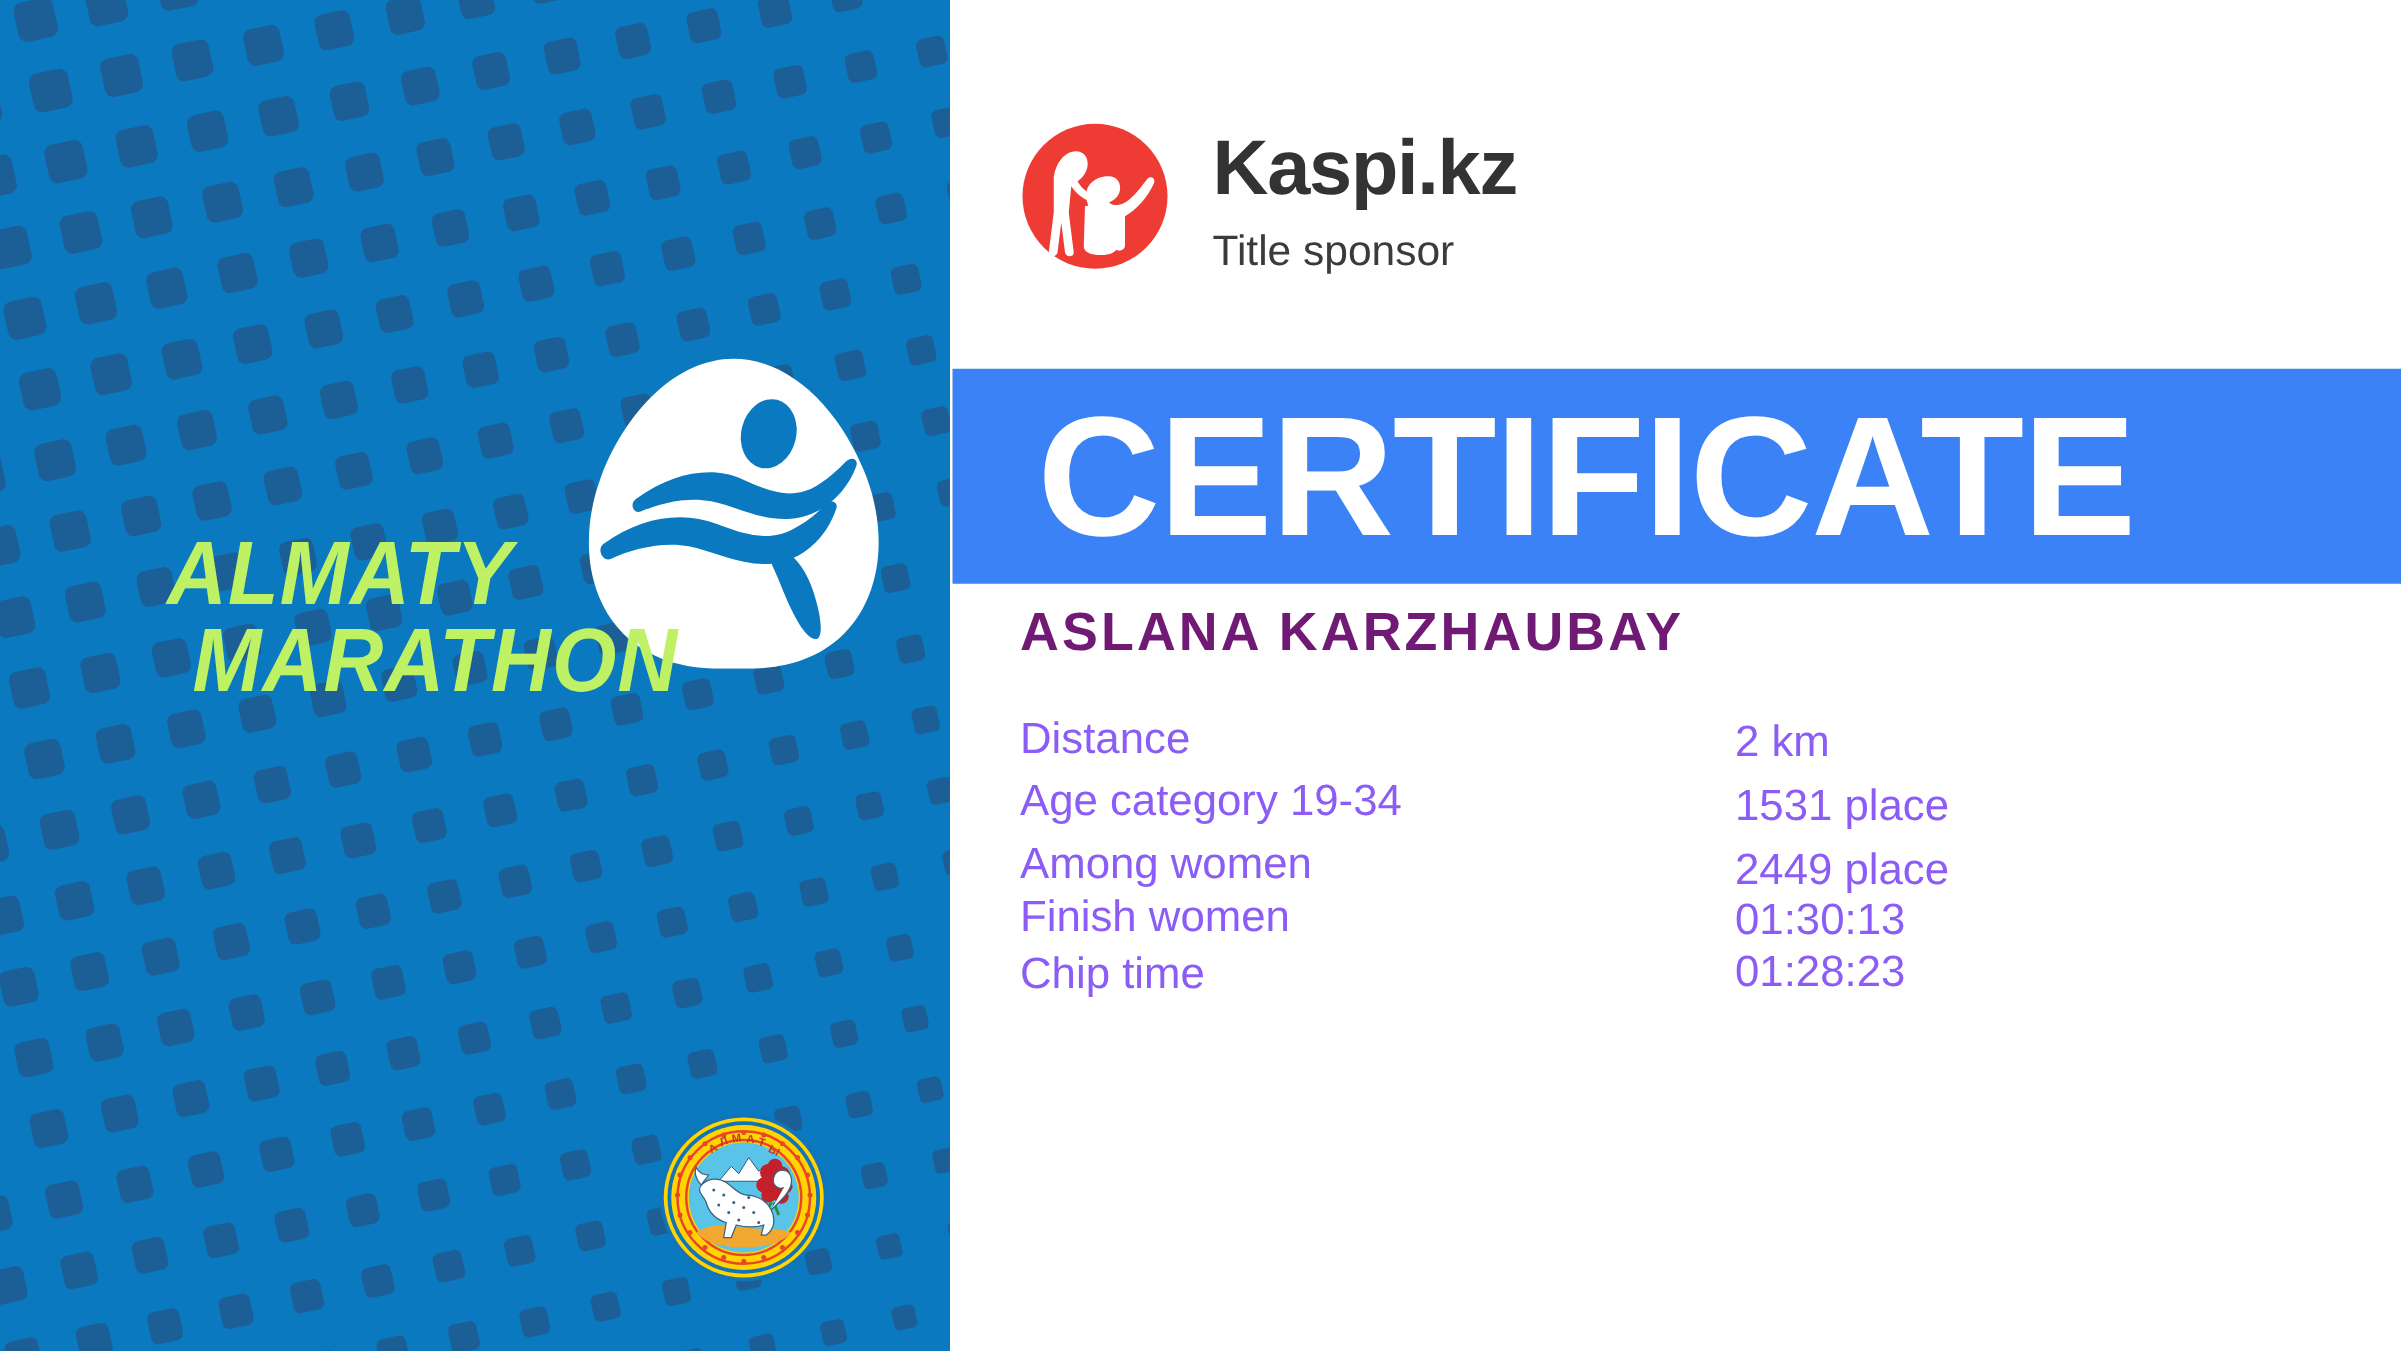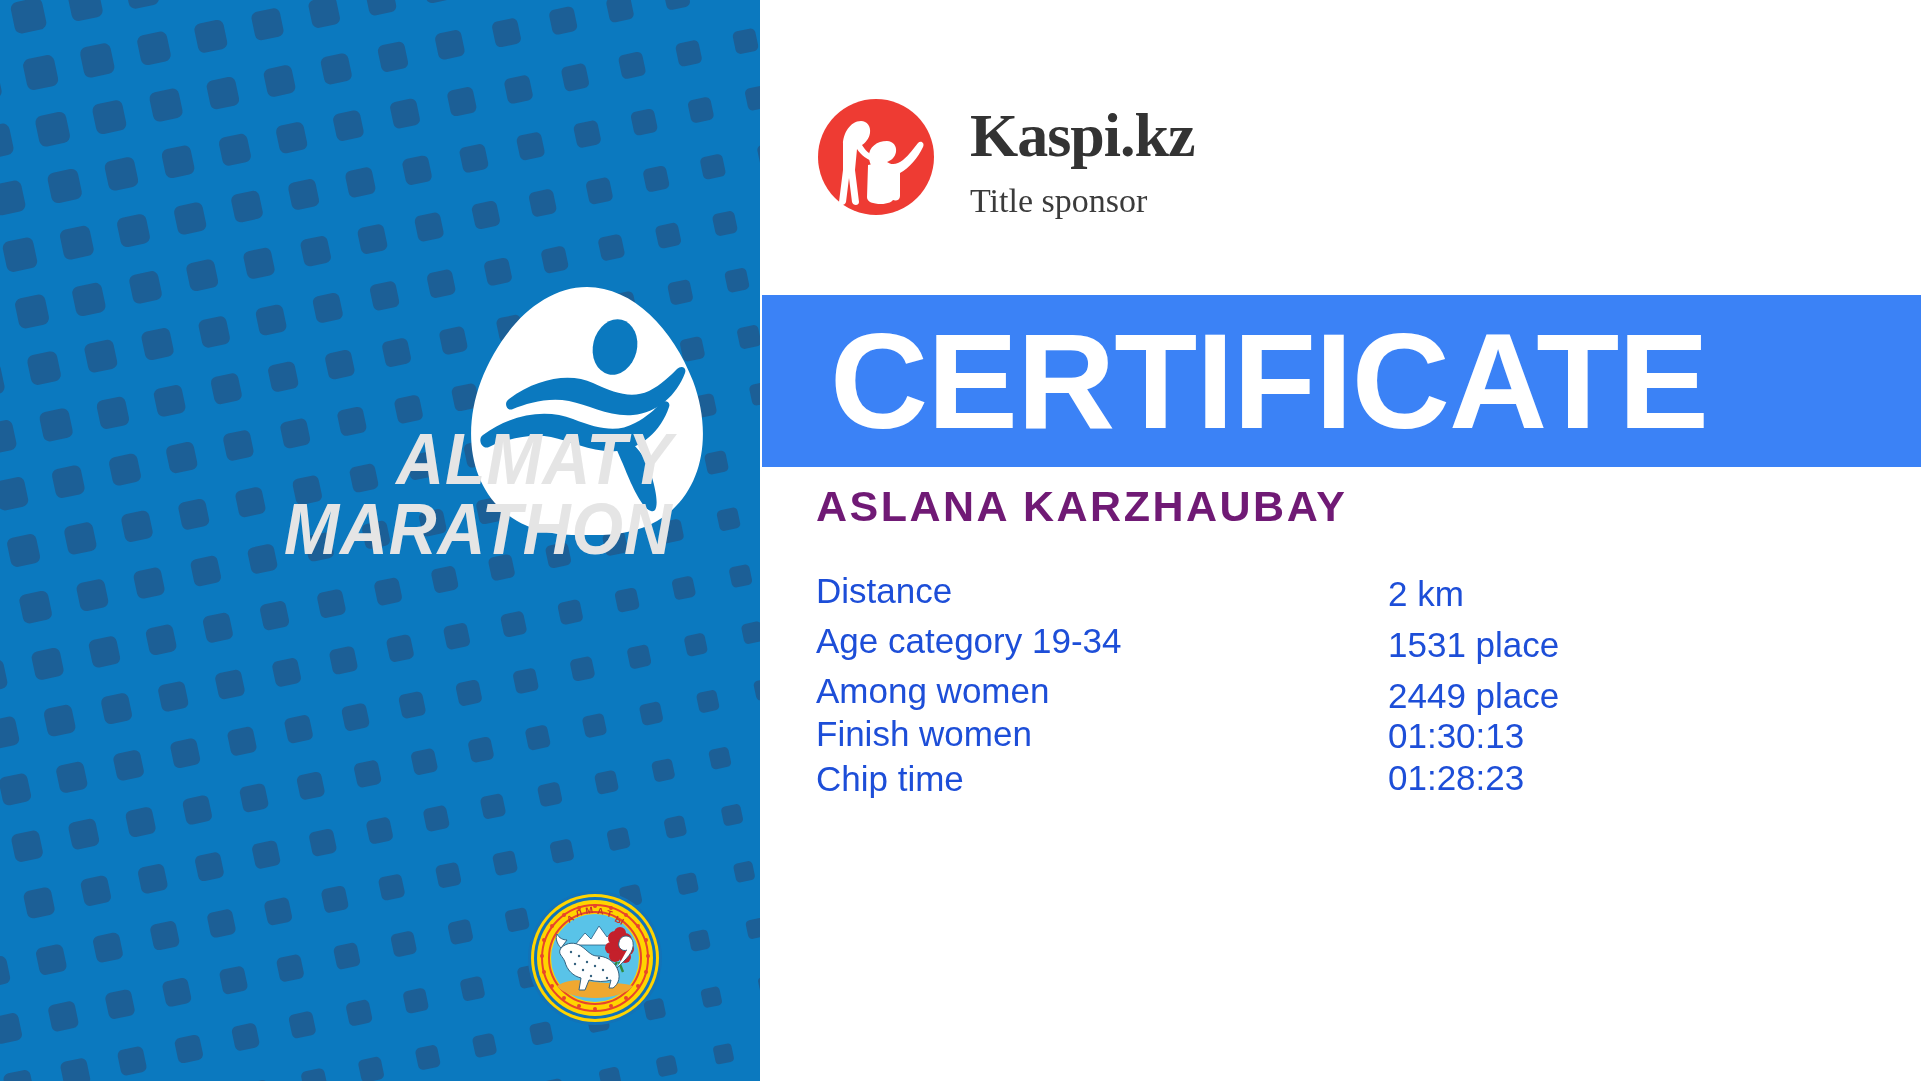--- a/index.html
+++ b/index.html
@@ -53,22 +53,21 @@
     left: 335px;
     top: 0px;
     width: 245px;
     height: 250px;
   }
   .brand-wordmark {
     position: absolute;
     left: 0px;
     top: 140px;
     width: 590px;
-    color: #e5e5e5;
-    text-align: right;
+    color: #bef264;
   }
   .wm-line {
     font-weight: 700;
     font-style: italic;
     font-size: 72px;
     line-height: 0.97;
     letter-spacing: 1px;
     white-space: nowrap;
     transform: scaleX(0.92);
     transform-origin: left center;
@@ -101,21 +100,20 @@
     align-items: flex-start;
   }
   .sponsor-badge {
     width: 122px;
     height: 122px;
     flex: 0 0 auto;
   }
   .sponsor-text {
     margin-left: 33px;
     padding-top: 8px;
-    font-family: Liberation Serif, serif;
   }
   .sponsor-name {
     font-size: 62px;
     font-weight: 700;
     color: #333333;
     line-height: 1.0;
     letter-spacing: -1px;
   }
   .sponsor-role {
     font-size: 34px;
@@ -167,21 +165,21 @@
     position: relative;
     height: 42px;
     margin-bottom: 8px;
   }
   .result-label,
   .result-value {
     position: absolute;
     top: 0;
     font-size: 35px;
     font-weight: 400;
-    color: #1d4ed8;
+    color: #8b5cf6;
     line-height: 42px;
     white-space: nowrap;
   }
   .result-label { left: 0; }
   .result-value { left: 572px; }
 
   
   .result-row.r0 .result-value { top: 3px; }
   .result-row.r1 .result-value { top: 4px; }
   .result-row.r2 .result-value { top: 5px; }

